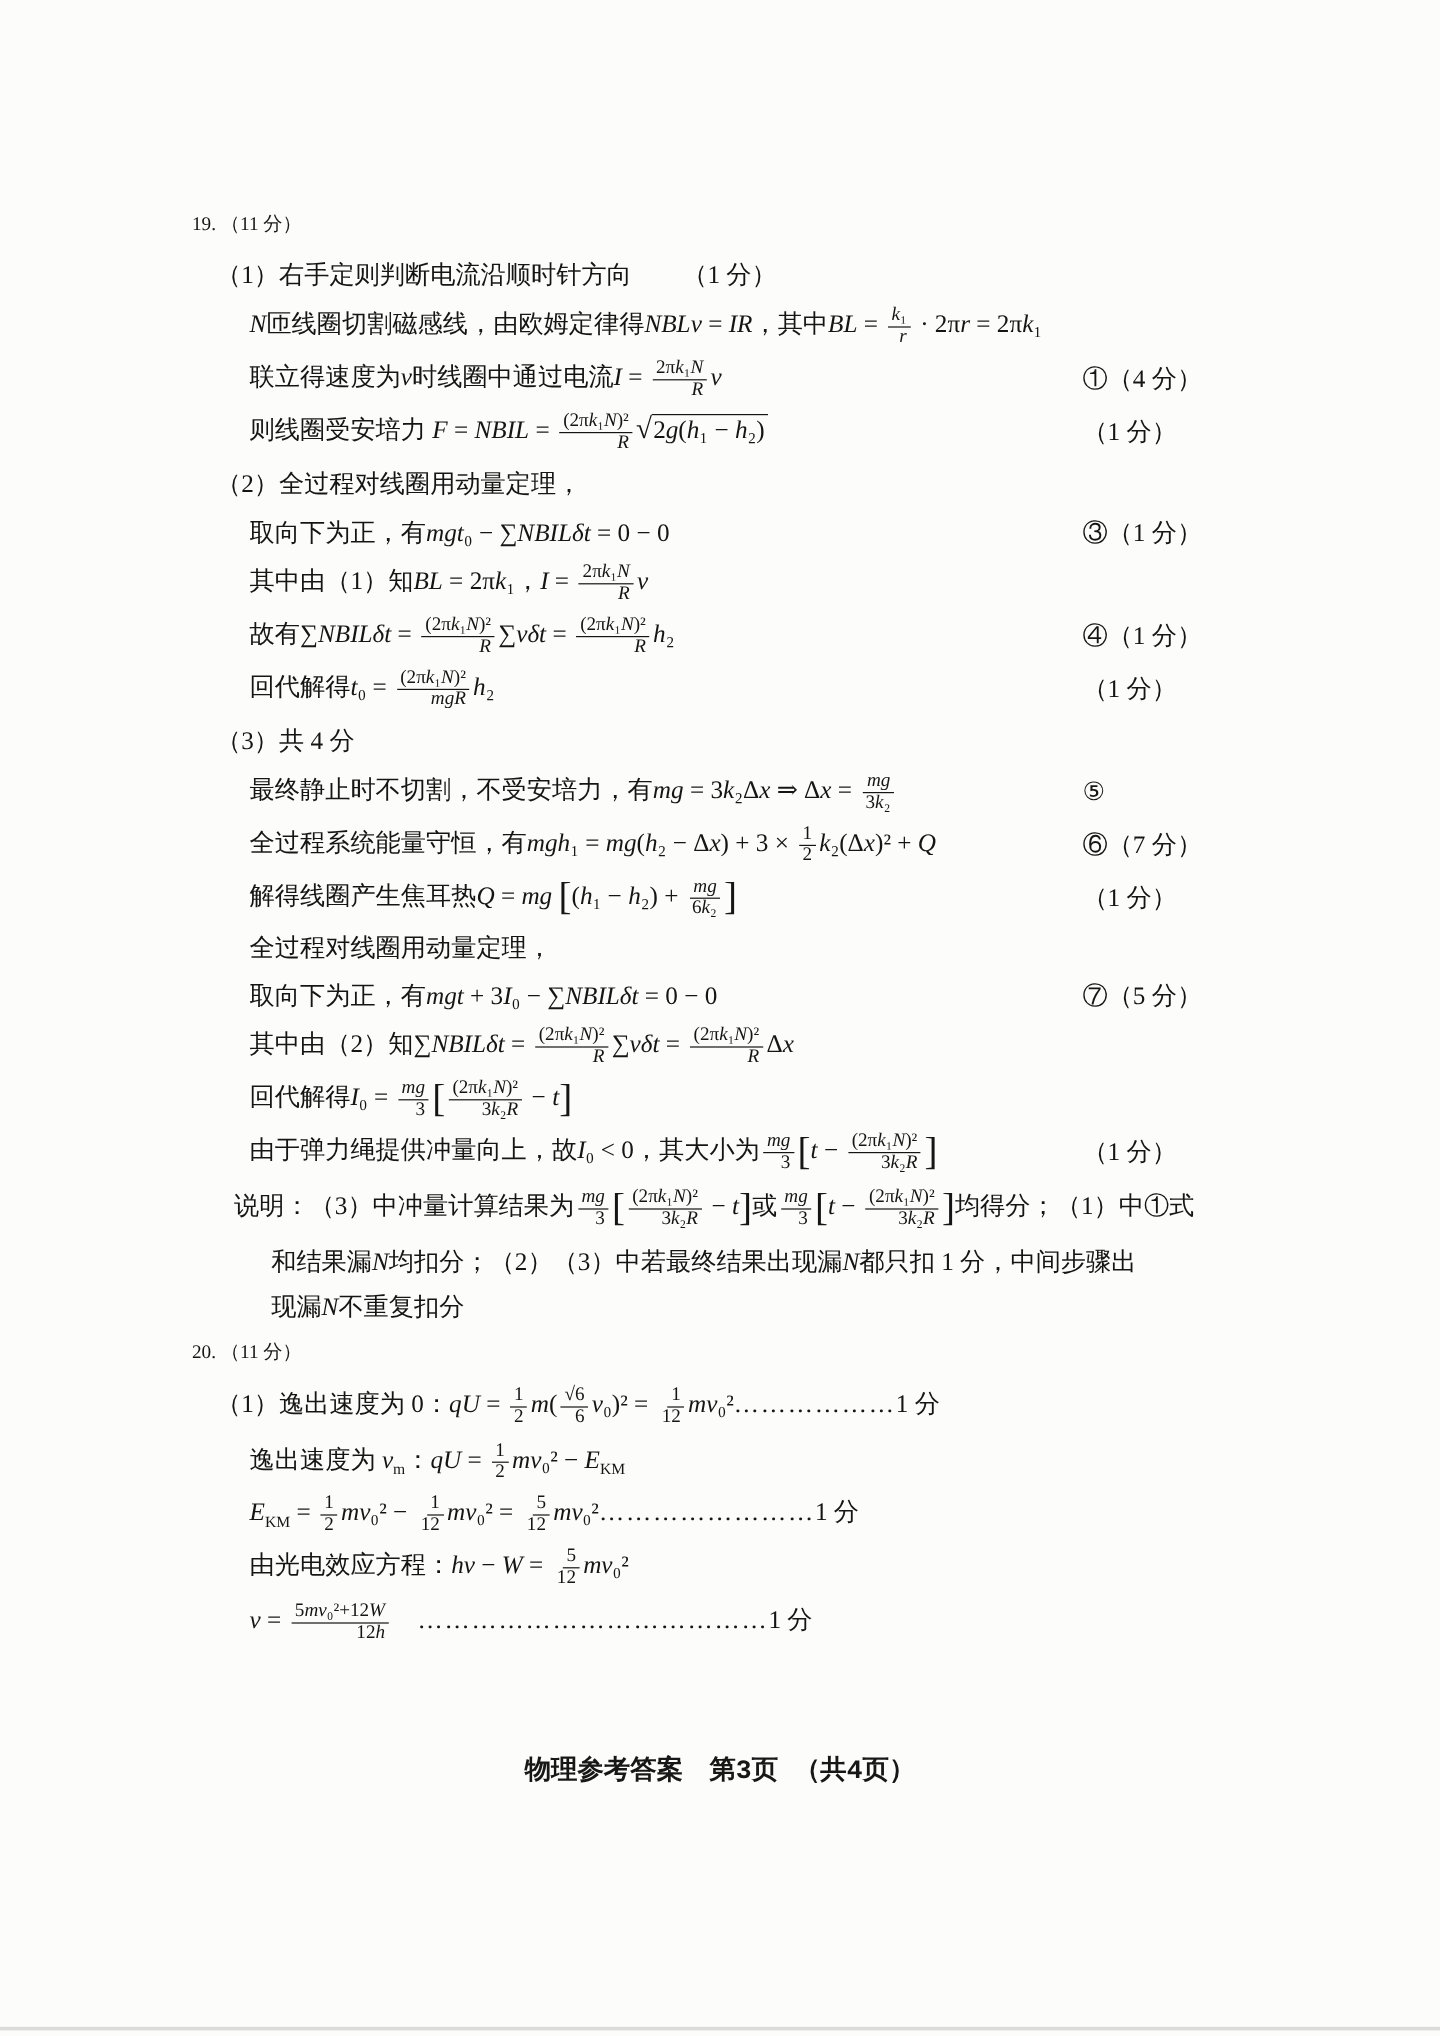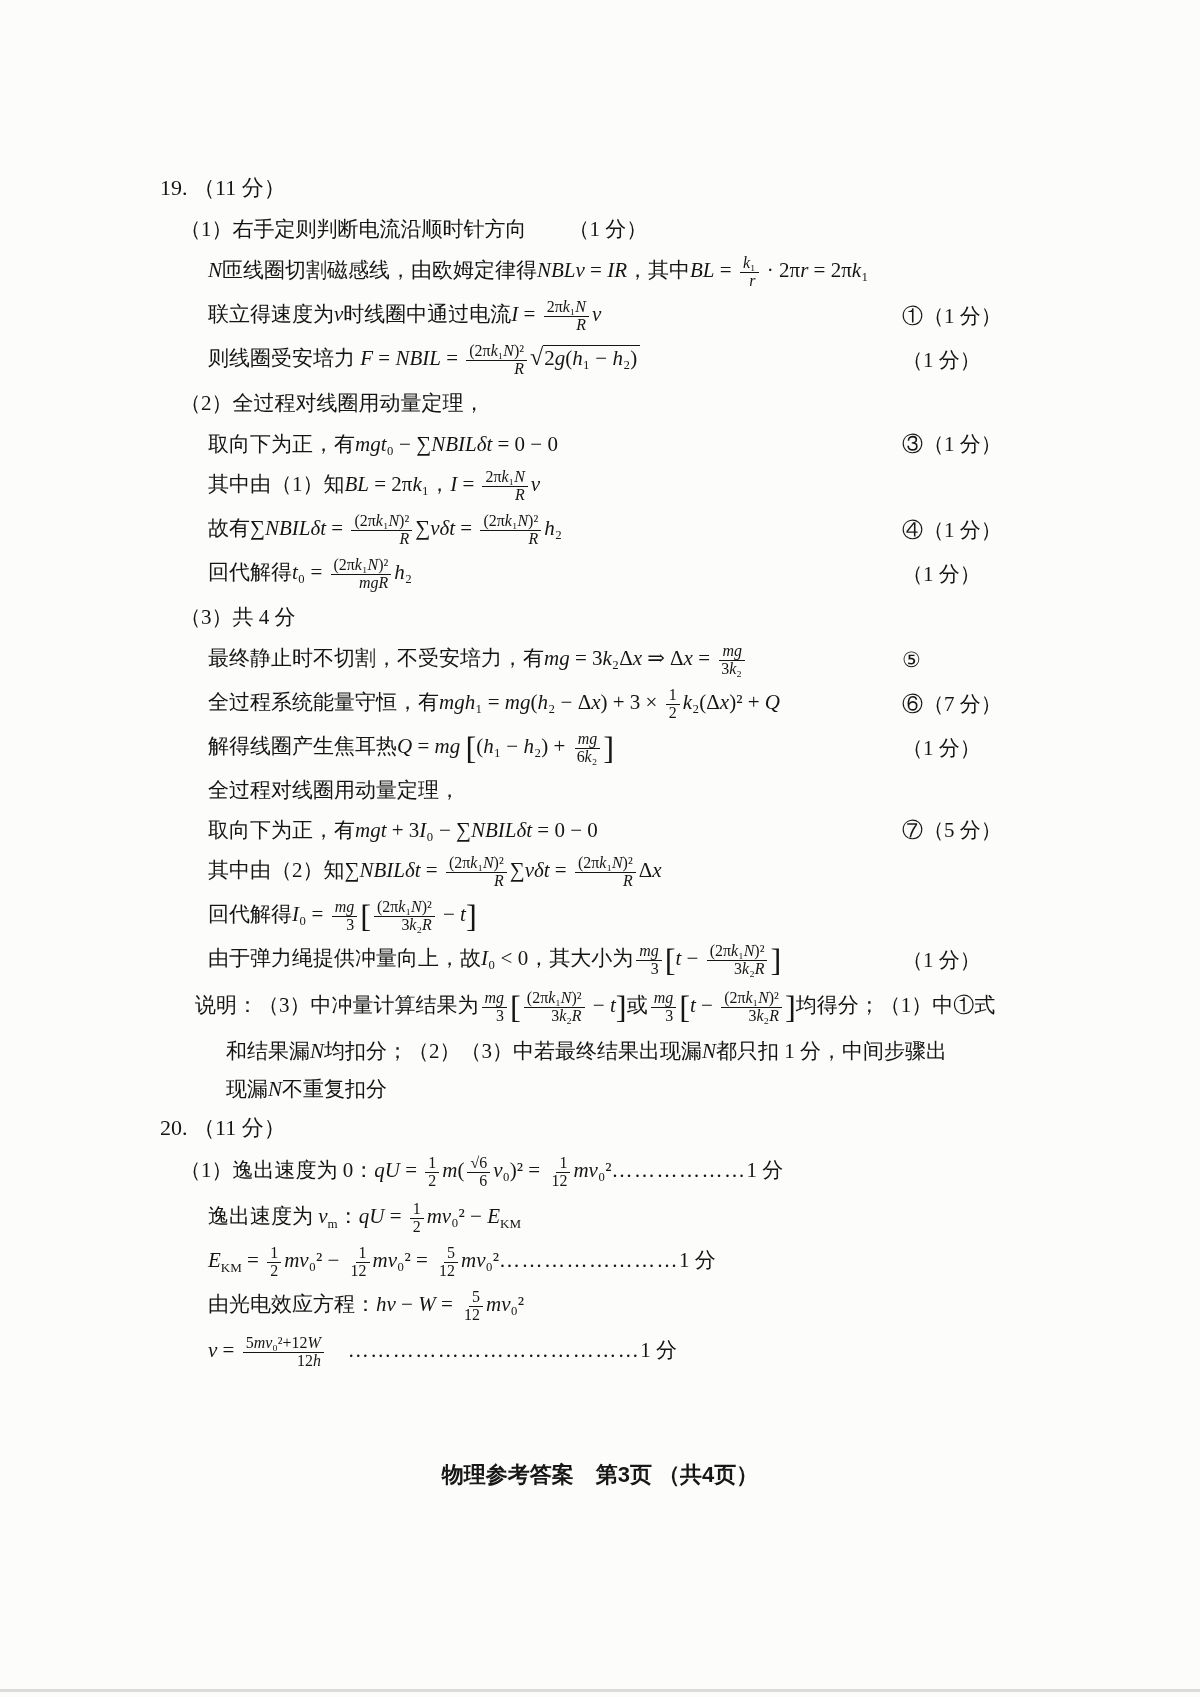--- a/index.html
+++ b/index.html
@@ -18,21 +18,21 @@
     width:980px;
     font-size:21px;
     line-height:1.25;
   }
   .line{
     position:relative;
     display:flex;
     align-items:center;
     white-space:nowrap;
   }
-  .t-h{min-height:40px;font-size:22px;}
+  .t-h{min-height:40px;font-size:16px;}
   .t-sub{margin-left:20px;min-height:42px;}
   .t-body{margin-left:48px;min-height:40px;}
   .t-note{margin-left:35px;min-height:50px;}
   .t-note2{margin-left:66px;min-height:38px;}
   .tall{min-height:44px;}
   .xtall{min-height:48px;}
   .txt{display:inline-block;}
   .mark{
     position:absolute;
     left:694px;
@@ -67,21 +67,21 @@
   .dots{letter-spacing:1.5px;}
   i{font-style:italic;}
   sub{font-size:0.62em;}
   .footer{
     position:absolute;
     left:0;top:1460px;
     width:100%;
     text-align:center;
     font-weight:bold;
     font-size:22px;
-    font-family:Liberation Sans, sans-serif;
+    font-family:Liberation Mono, monospace;
     color:#171717;
   }
   .scan-edge{
     position:absolute;
     left:0;bottom:5px;
     width:100%;height:3px;
     background:#c9c9c7;
     opacity:0.65;
   }
 </style>
@@ -101,21 +101,21 @@
         <span class="txt"><i>N</i>匝线圈切割磁感线，由欧姆定律得<i>NBLv</i> = <i>IR</i>，其中<i>BL</i> = <span class="fr">
             <span class="n"><i>k</i>₁</span>
             <span class="d"><i>r</i></span>
           </span> · 2π<i>r</i> = 2π<i>k</i>₁</span>
       </div>
       <div class="line t-body tall">
         <span class="txt">联立得速度为<i>v</i>时线圈中通过电流<i>I</i> = <span class="fr">
             <span class="n">2π<i>k</i>₁<i>N</i></span>
             <span class="d"><i>R</i></span>
           </span><i>v</i></span>
-        <span class="mark">①（1 分）</span>
+        <span class="mark">①（4 分）</span>
       </div>
       <div class="line t-body tall">
         <span class="txt">则线圈受安培力 <i>F</i> = <i>NBIL</i> = <span class="fr">
             <span class="n">(2π<i>k</i>₁<i>N</i>)²</span>
             <span class="d"><i>R</i></span>
           </span><span class="sq"><span class="rt">√</span><span class="ov">2<i>g</i>(<i>h</i>₁ − <i>h</i>₂)</span></span></span>
         <span class="mark">（1 分）</span>
       </div>
       <div class="line t-sub">
         <span class="txt">（2）全过程对线圈用动量定理，</span>

